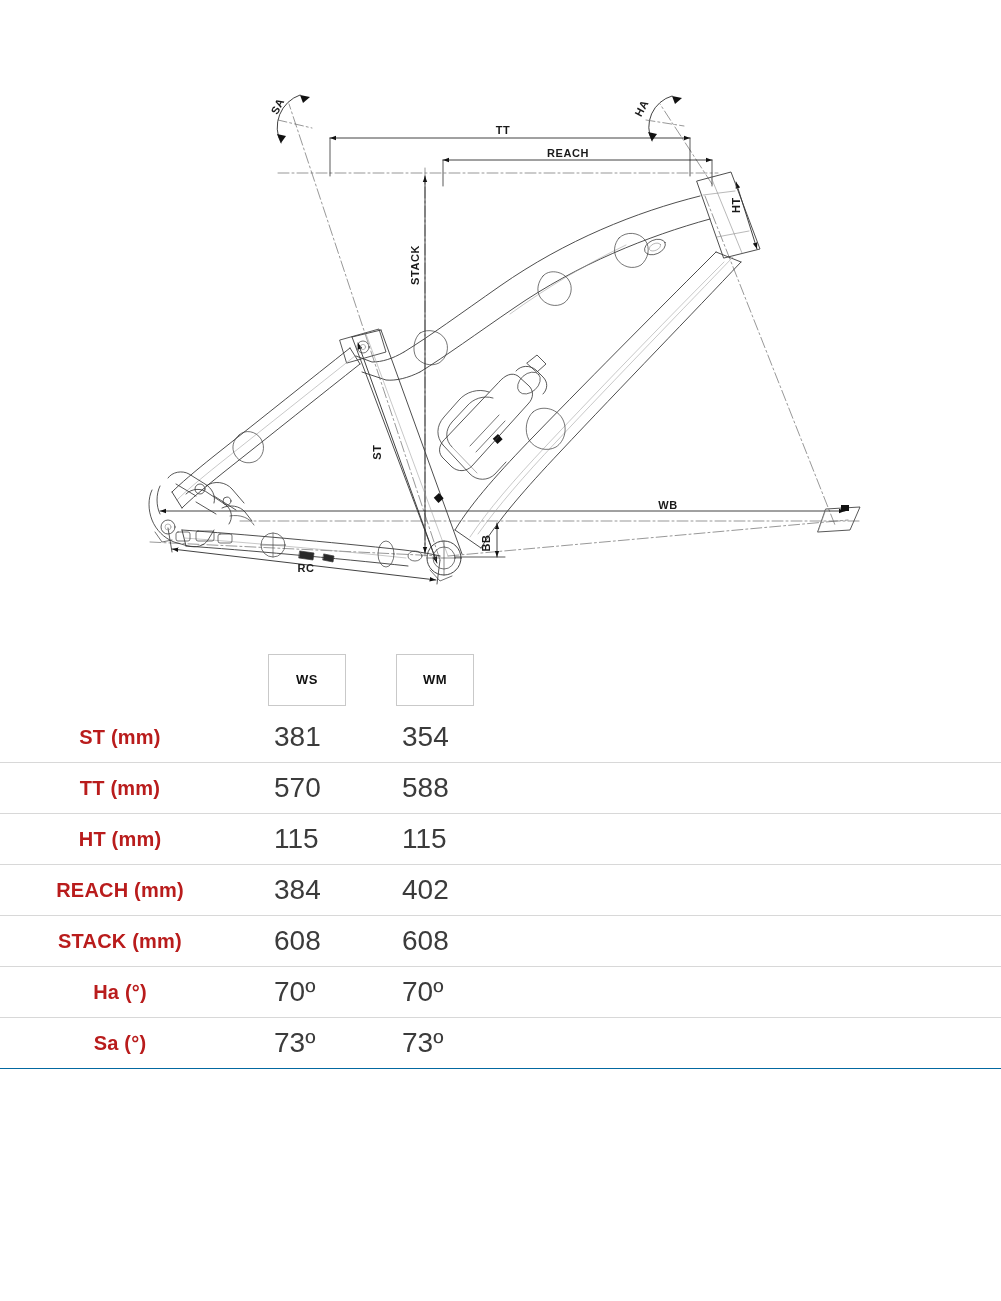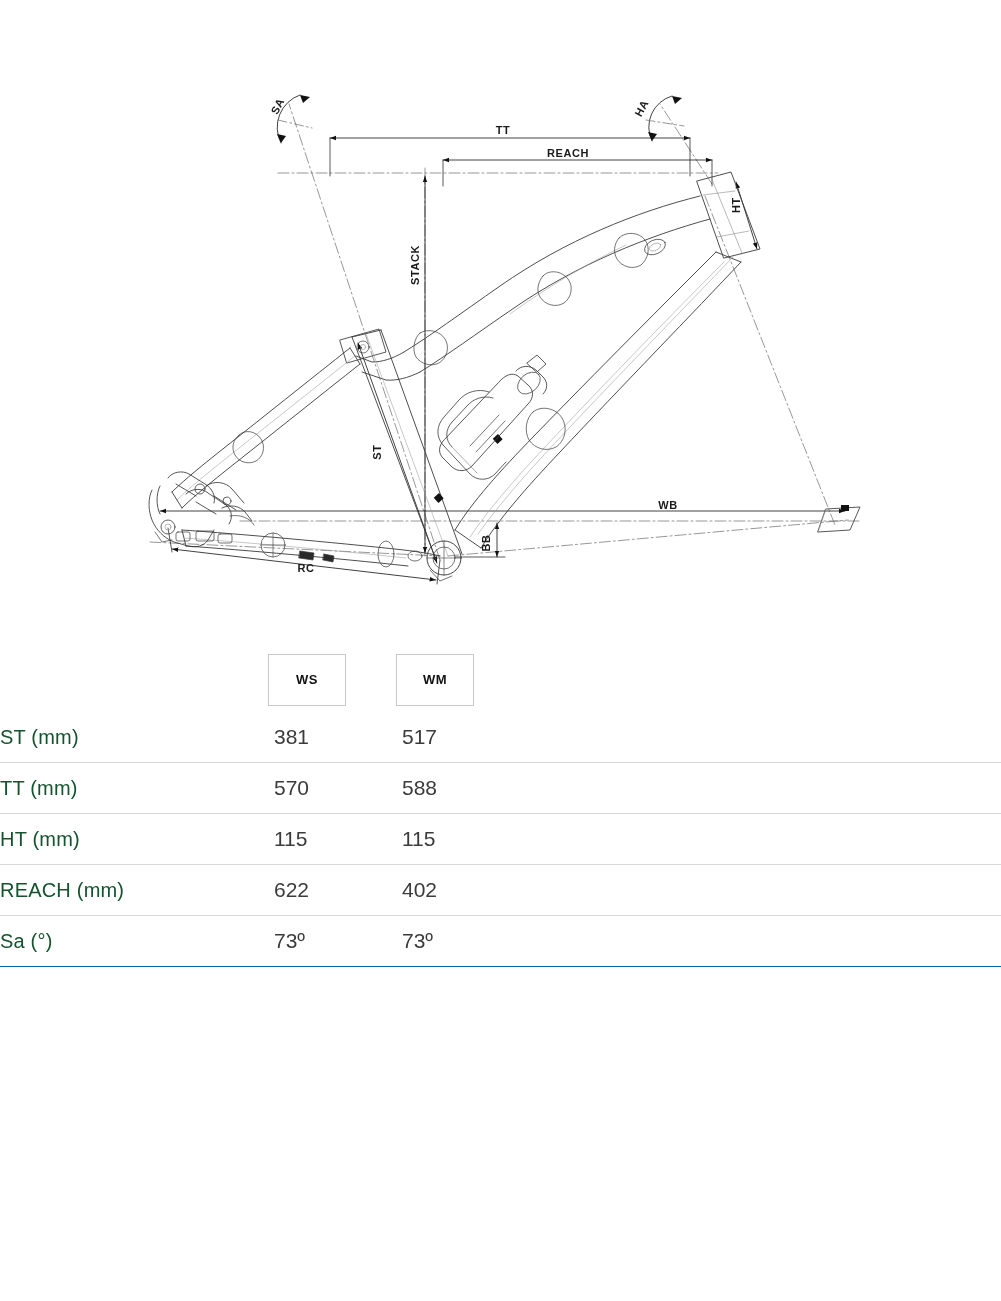--- a/index.html
+++ b/index.html
@@ -41,34 +41,34 @@
     border:1px solid #c9c9c9;
     box-sizing:border-box;
     margin:0 0 6px 0;
     line-height:50px;text-align:center;
     font-size:13px;font-weight:700;letter-spacing:.5px;
     color:#111;
   }
   tbody td{
     border-top:1px solid #d8d8d8;
     height:50px;
-    font-size:21px;
+    font-size:28px;
     font-weight:400;
     color:#3b3b3b;
     padding:0;
     vertical-align:middle;
   }
   tbody tr:first-child td{border-top:none;}
   tbody tr:last-child td{border-bottom:1px solid #0369a1;}
   td.rowlabel{
-    text-align:left;
+    text-align:center;
     padding-right:28px;
     font-size:20px;
-    font-weight:400;
-    color:#14532d;
+    font-weight:700;
+    color:#b91c1c;
     letter-spacing:.2px;
   }
   td.val{ text-align:left; padding-left:6px; }
   td.filler{ }
 </style>
 </head>
 <body>
 
 <div id="diagram-area">
 <svg id="frame-svg" viewBox="0 0 1001 640" xmlns="http://www.w3.org/2000/svg">
@@ -317,39 +317,51 @@
         <th>
           <span class="sizebox">WM</span>
         </th>
         <th></th>
       </tr>
     </thead>
     <tbody>
       <tr>
         <td class="rowlabel">ST (mm)</td>
         <td class="val">381</td>
-        <td class="val">517</td>
+        <td class="val">354</td>
         <td class="filler"></td>
       </tr>
       <tr>
         <td class="rowlabel">TT (mm)</td>
         <td class="val">570</td>
         <td class="val">588</td>
         <td class="filler"></td>
       </tr>
       <tr>
         <td class="rowlabel">HT (mm)</td>
         <td class="val">115</td>
         <td class="val">115</td>
         <td class="filler"></td>
       </tr>
       <tr>
         <td class="rowlabel">REACH (mm)</td>
-        <td class="val">622</td>
+        <td class="val">384</td>
         <td class="val">402</td>
+        <td class="filler"></td>
+      </tr>
+      <tr>
+        <td class="rowlabel">STACK (mm)</td>
+        <td class="val">608</td>
+        <td class="val">608</td>
+        <td class="filler"></td>
+      </tr>
+      <tr>
+        <td class="rowlabel">Ha (°)</td>
+        <td class="val">70º</td>
+        <td class="val">70º</td>
         <td class="filler"></td>
       </tr>
       <tr>
         <td class="rowlabel">Sa (°)</td>
         <td class="val">73º</td>
         <td class="val">73º</td>
         <td class="filler"></td>
       </tr>
     </tbody>
   </table>

